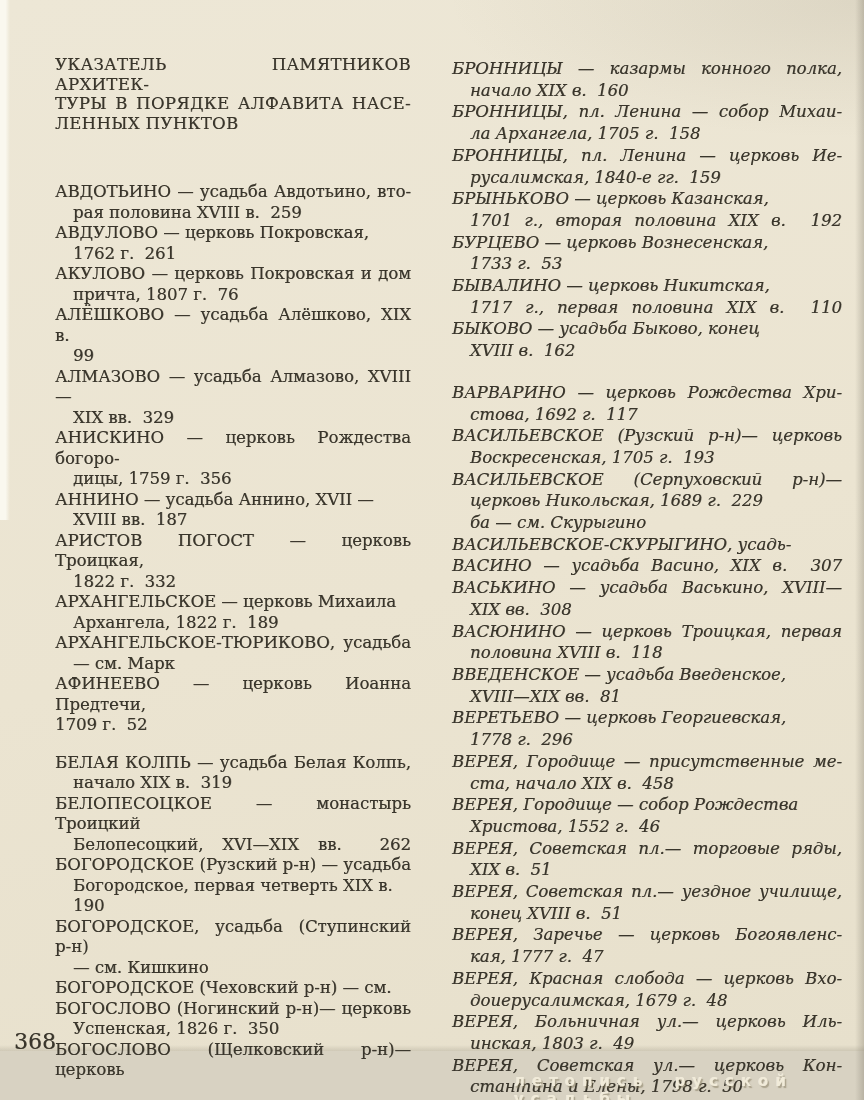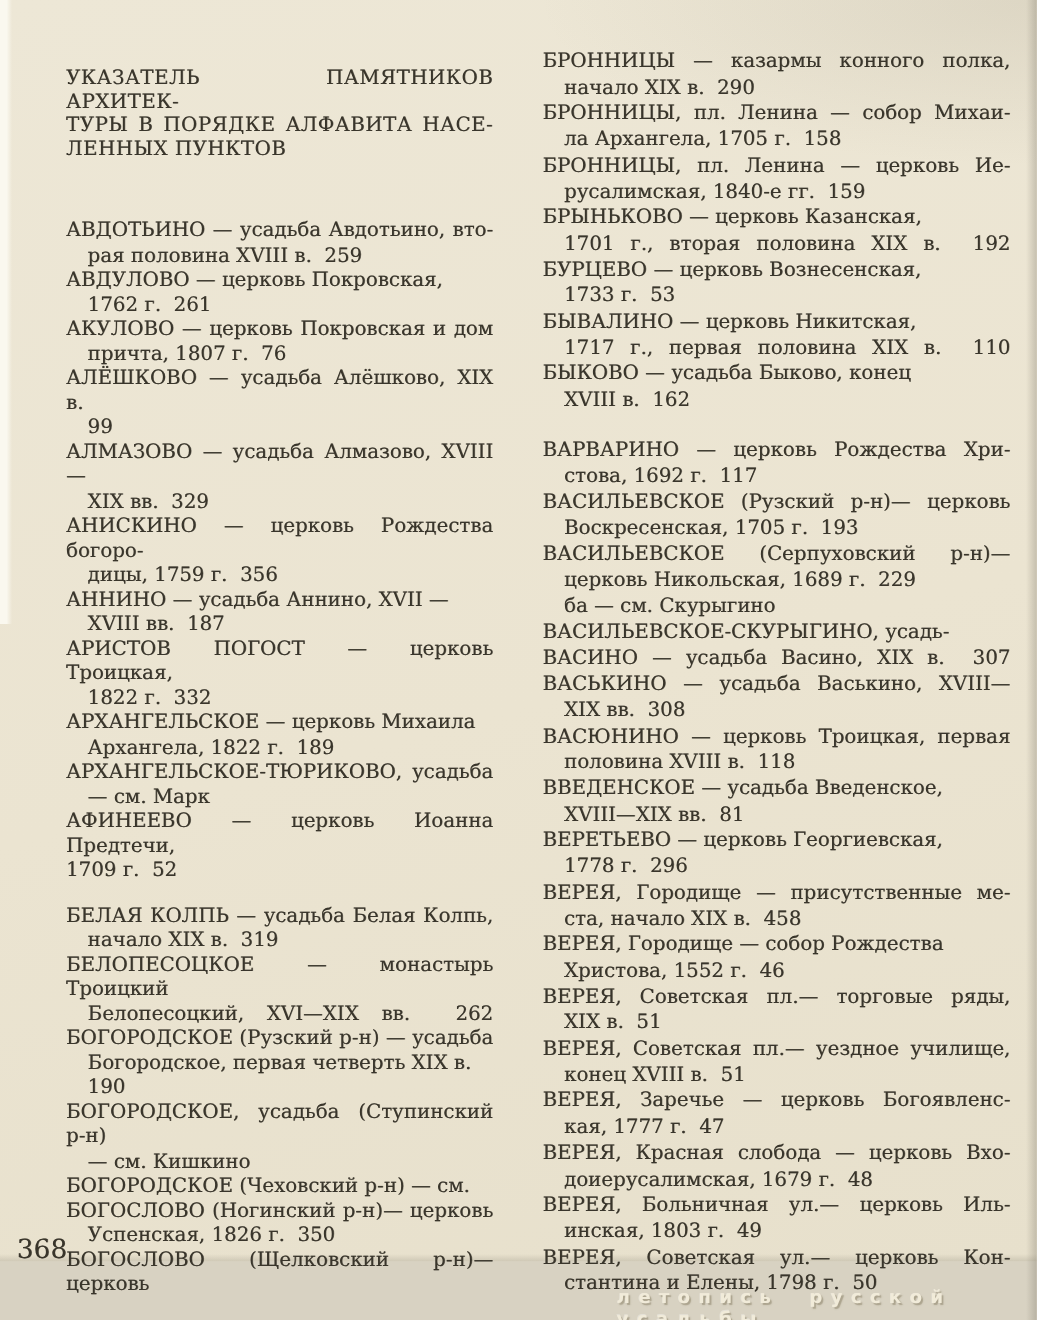--- a/index.html
+++ b/index.html
@@ -14,21 +14,21 @@
   .edge-left{left:0;top:0;width:10px;height:520px;
     background:linear-gradient(to right,#faf8ef 55%,rgba(250,248,239,0));}
   .edge-right{right:0;top:0;width:9px;height:1100px;
     background:linear-gradient(to left,rgba(110,105,92,0.30),rgba(110,105,92,0));}
   .shade-tr{top:0;right:0;width:420px;height:140px;
     background:radial-gradient(ellipse at top right,rgba(140,132,110,0.16),rgba(140,132,110,0) 70%);}
   .edge-bottom{bottom:0;left:0;width:100%;height:6px;
     background:linear-gradient(to top,rgba(120,115,100,0.22),rgba(120,115,100,0));}
 
   .col-left{position:absolute;left:55px;top:55px;width:356px;}
-  .col-right{position:absolute;left:452px;top:40px;width:390px;}
+  .col-right{position:absolute;left:452px;top:58px;width:390px;font-style:italic;}
 
   .line{
     white-space:pre-wrap;font-size:16.5px;
     text-shadow:0.4px 0 0 rgba(57,53,43,0.55);
   }
   .col-left .entries .line{line-height:20.5px;}
   .col-right .entries .line{line-height:21.7px;}
   .line.ind{padding-left:18px;}
   .line.j{text-align:justify;text-align-last:justify;}
 
@@ -140,21 +140,21 @@
           </div>
         </div>
       </div>
   </div>
 
   <div class="col-right">
     <div class="entries" id="right-entries">
         <div class="group">
           <div class="entry">
             <div class="line j">БРОННИЦЫ — казармы конного полка,</div>
-            <div class="line ind">начало XIX в.  290</div>
+            <div class="line ind">начало XIX в.  160</div>
           </div>
           <div class="entry">
             <div class="line j">БРОННИЦЫ, пл. Ленина — собор Михаи-</div>
             <div class="line ind">ла Архангела, 1705 г.  158</div>
           </div>
           <div class="entry">
             <div class="line j">БРОННИЦЫ, пл. Ленина — церковь Ие-</div>
             <div class="line ind">русалимская, 1840-е гг.  159</div>
           </div>
           <div class="entry">

